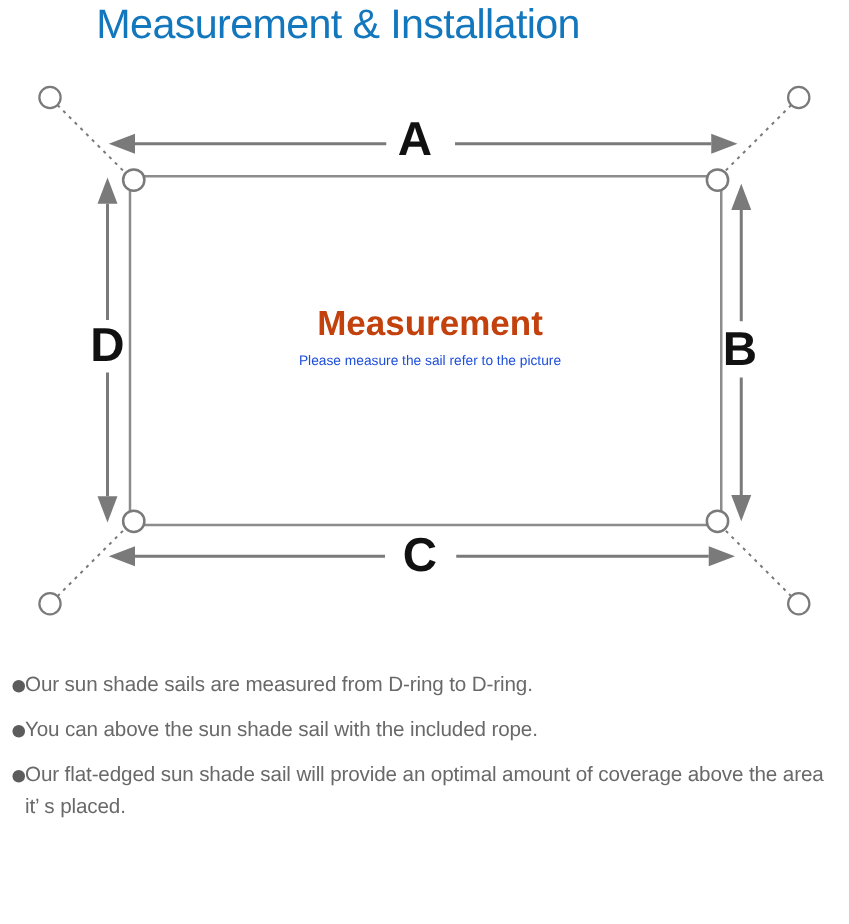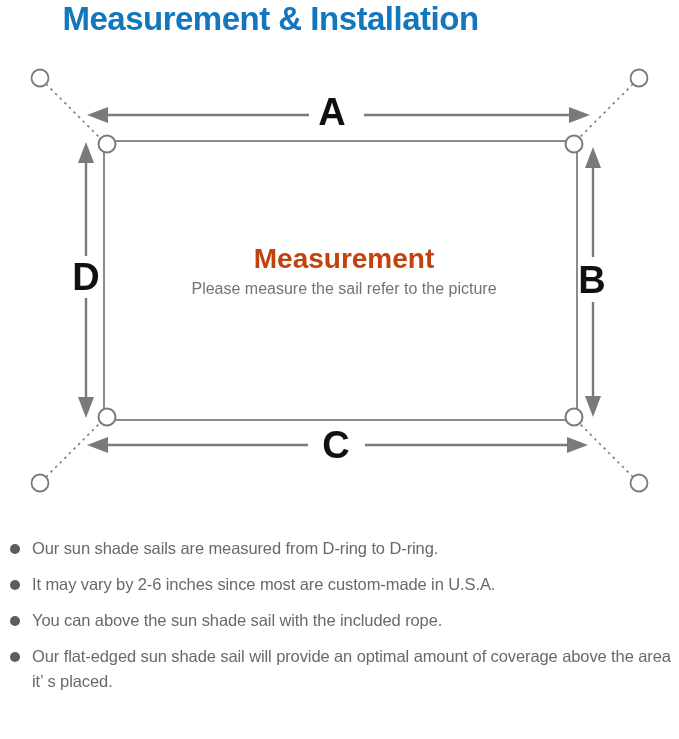--- a/index.html
+++ b/index.html
@@ -8,21 +8,21 @@
     background: #ffffff;
     position: relative;
     overflow: hidden;
     font-family: "Liberation Sans", sans-serif;
   }
   .page-title {
     position: absolute;
     top: 0; left: 0; width: 541px;
     text-align: center;
     font-size: 33px;
-    font-weight: bold;
+    font-weight: normal;
     letter-spacing: -0.5px;
     color: #1377bd;
   }
   .diagram-svg {
     position: absolute;
     top: 0; left: 0;
   }
   .dash   { stroke: #7a7a7a; stroke-width: 1.6; stroke-dasharray: 2.5 4; fill: none; }
   .sail   { fill: #ffffff; stroke: #8c8c8c; stroke-width: 2; }
   .ring   { fill: #ffffff; stroke: #7a7a7a; stroke-width: 2; }
@@ -47,35 +47,35 @@
     transform: translate(-50%, -50%);
     font-size: 28px;
     font-weight: bold;
     color: #c2410c;
     white-space: nowrap;
   }
   .center-subtext {
     position: absolute;
     left: 344px; top: 289px;
     transform: translate(-50%, -50%);
-    font-size: 16px;
-    color: #737373;
+    font-size: 11px;
+    color: #1d4ed8;
     white-space: nowrap;
   }
   .notes {
     position: absolute;
     top: 536px; left: 10px;
     width: 663px;
     list-style: none;
     margin: 0; padding: 0;
   }
   .note-item {
     display: flex;
     align-items: flex-start;
-    gap: 12px;
+    gap: 0;
     margin-bottom: 11px;
     color: #696969;
     font-size: 16.5px;
     line-height: 25px;
     letter-spacing: -0.1px;
   }
   .bullet-dot {
     flex: none;
     width: 10px; height: 10px;
     border-radius: 50%;
@@ -144,23 +144,19 @@
 <div class="center-heading">Measurement</div>
 <div class="center-subtext">Please measure the sail refer to the picture</div>
 
 <ul class="notes">
   <li class="note-item">
     <span class="bullet-dot"></span>
     <span>Our sun shade sails are measured from D-ring to D-ring.</span>
   </li>
   <li class="note-item">
     <span class="bullet-dot"></span>
-    <span>It may vary by 2-6 inches since most are custom-made in U.S.A.</span>
-  </li>
-  <li class="note-item">
-    <span class="bullet-dot"></span>
     <span>You can above the sun shade sail with the included rope.</span>
   </li>
   <li class="note-item">
     <span class="bullet-dot"></span>
     <span>Our flat-edged sun shade sail will provide an optimal amount of coverage above the area it’ s placed.</span>
   </li>
 </ul>
 
 </body></html>

